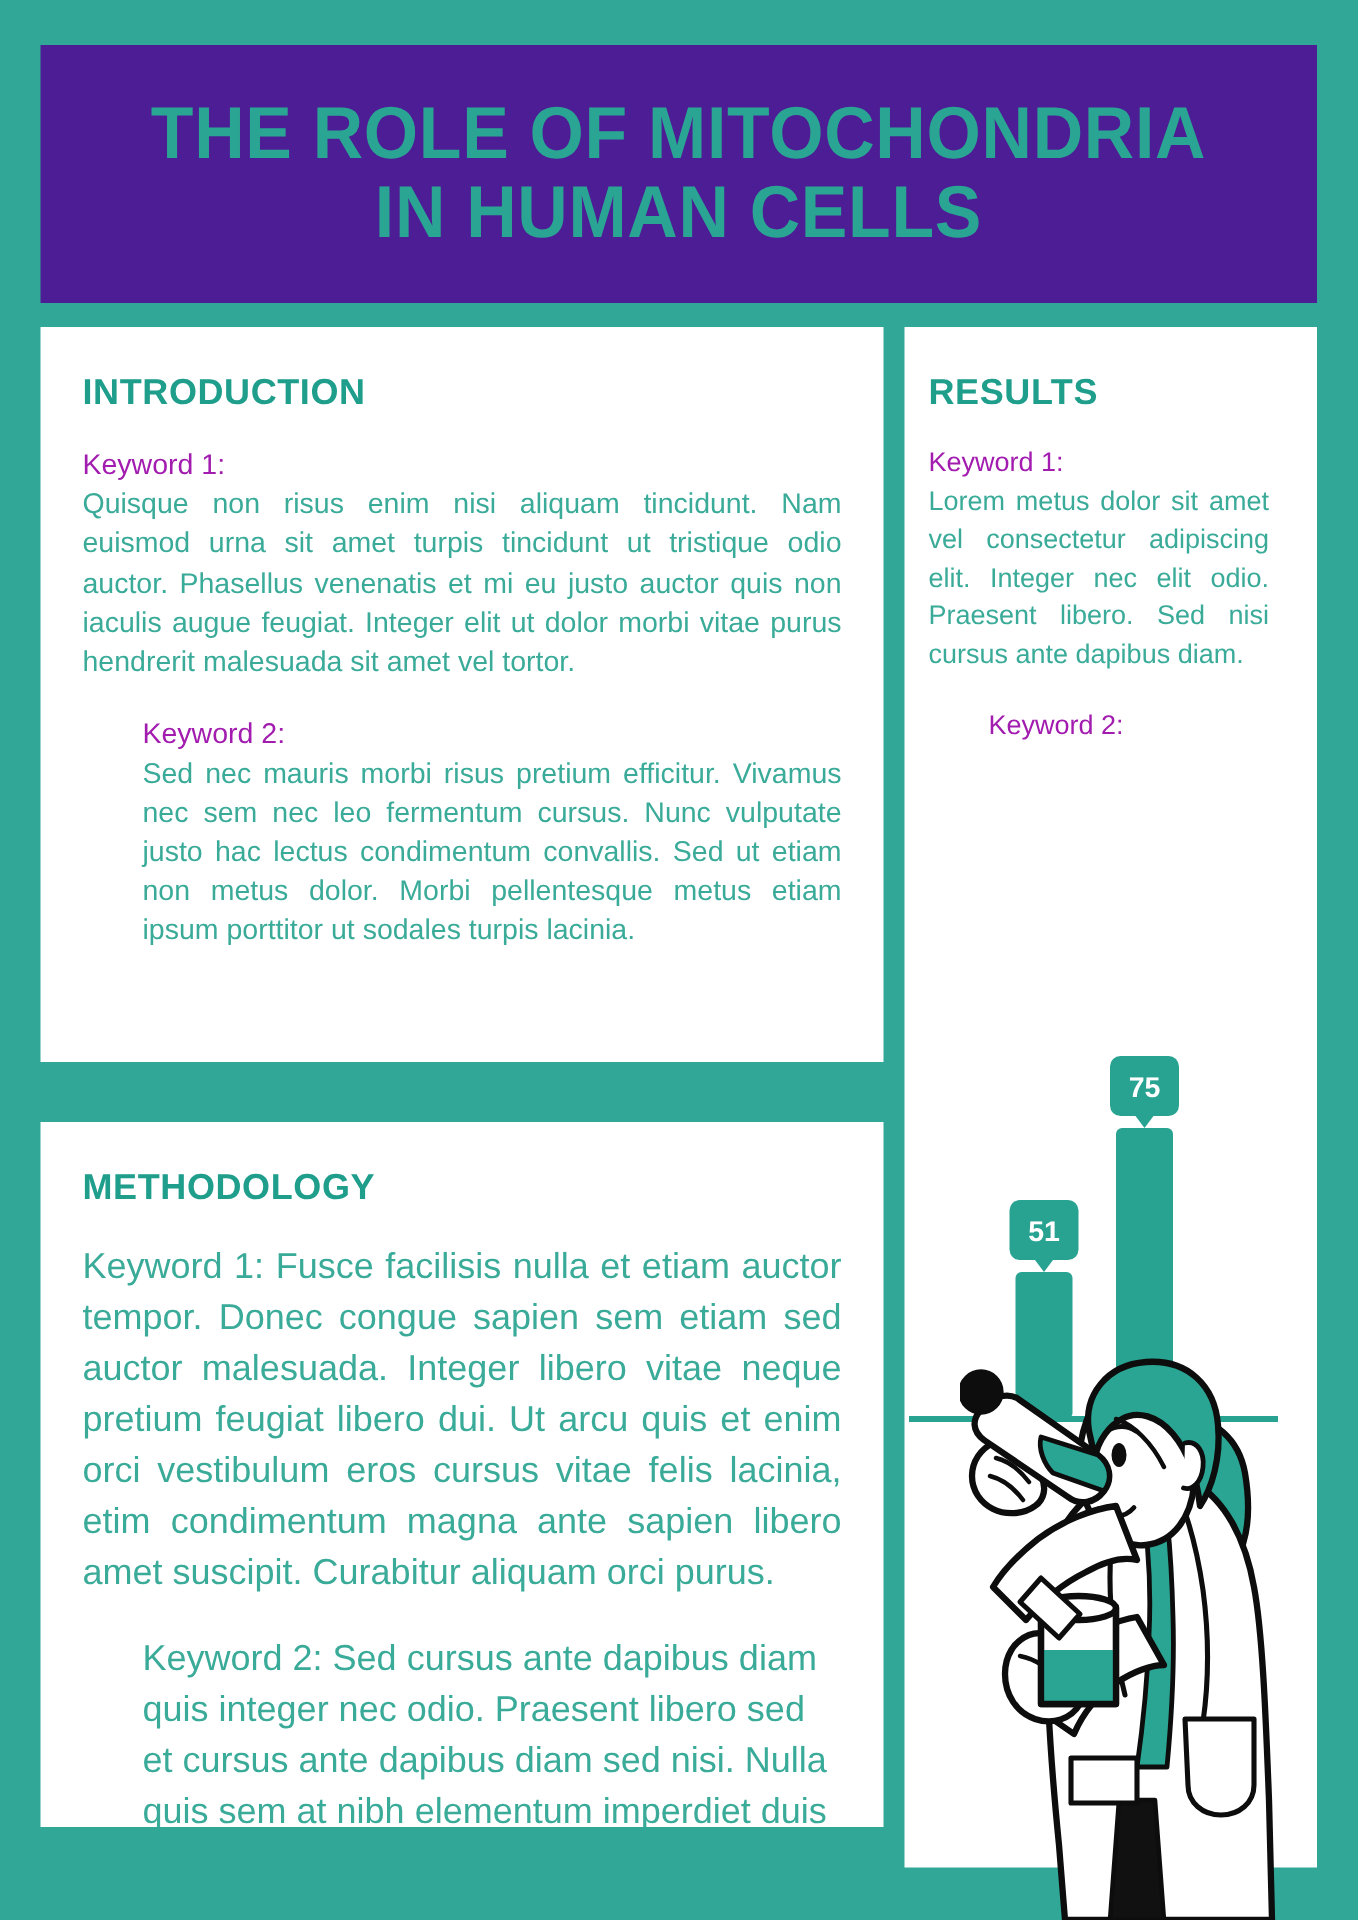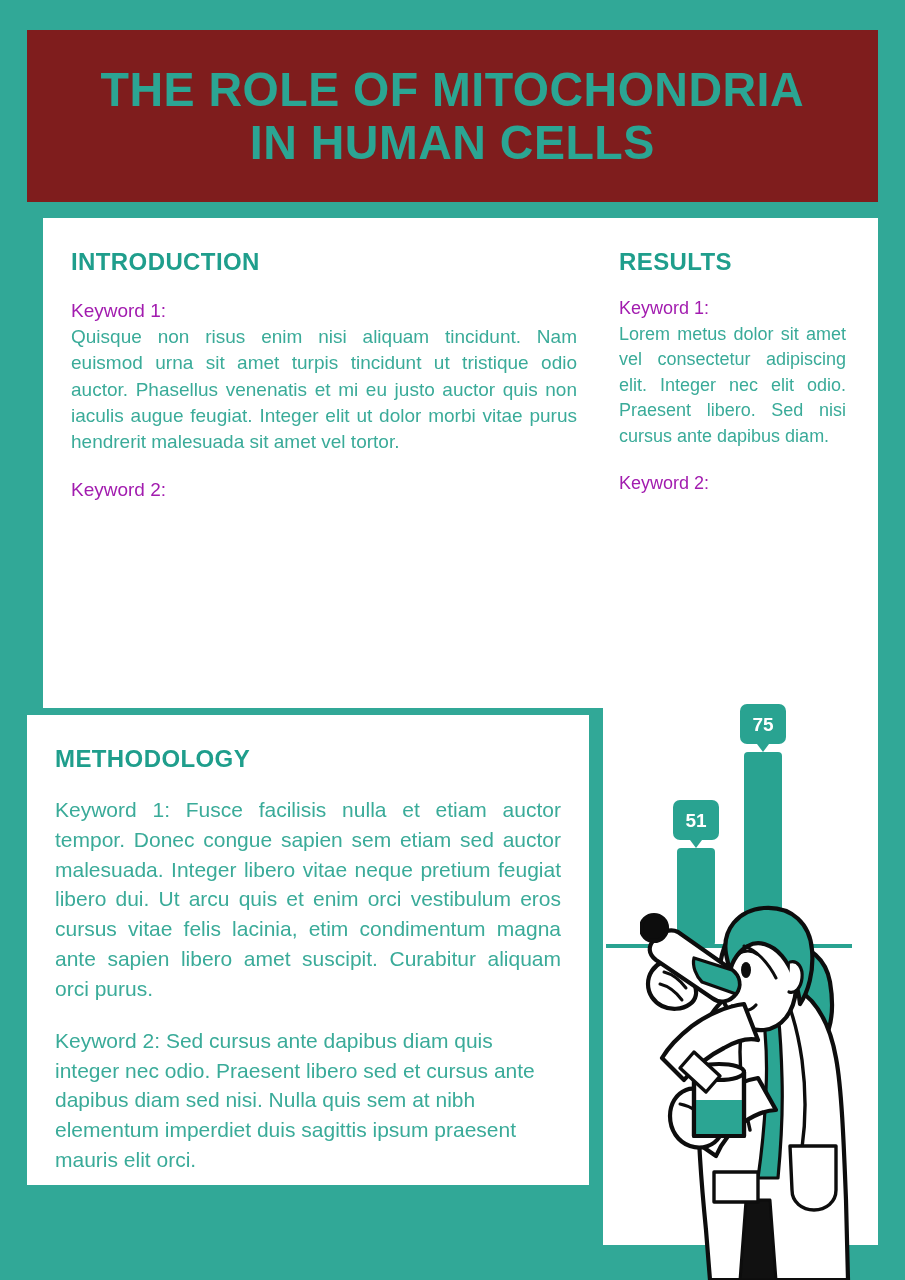--- a/index.html
+++ b/index.html
@@ -22,21 +22,21 @@
     box-sizing: border-box;
   }
 
   
   .title-card {
     position: absolute;
     left: 27px;
     top: 30px;
     width: 851px;
     height: 172px;
-    background: #7f1d1d;
+    background: #4c1d95;
     display: flex;
     align-items: center;
     justify-content: center;
     box-sizing: border-box;
   }
   .title-text {
     color: #2ba593;
     font-family: "Liberation Sans Narrow", "Liberation Sans", sans-serif;
     font-weight: bold;
     font-size: 49px;
@@ -49,29 +49,29 @@
   }
 
   
   .panel {
     position: absolute;
     background: #ffffff;
     box-sizing: border-box;
     overflow: hidden;
   }
   .panel-intro {
-    left: 43px;
+    left: 27px;
     top: 218px;
     width: 562px;
     height: 490px;
     padding: 30px 28px 10px 28px;
   }
   .panel-method {
     left: 27px;
-    top: 715px;
+    top: 748px;
     width: 562px;
     height: 470px;
     padding: 30px 28px 10px 28px;
   }
   .panel-results {
     left: 603px;
     top: 218px;
     width: 275px;
     height: 1027px;
     padding: 30px 32px 10px 16px;
@@ -88,20 +88,21 @@
   }
   .panel-results .section-title {
     margin-bottom: 20px;
   }
 
   .kw-block {
     margin-bottom: 22px;
   }
   .kw-block:last-of-type {
     margin-bottom: 0;
+    margin-left: 40px;
   }
   .kw-label {
     color: #a21caf;
     font-size: 19px;
     line-height: 1.38;
     margin: 0;
   }
   .kw-body {
     color: #3aab99;
     font-size: 19px;
@@ -113,21 +114,21 @@
   .kw-body.nojust {
     text-align: left;
   }
   .panel-results .kw-label,
   .panel-results .kw-body {
     font-size: 18px;
     line-height: 1.42;
   }
   .panel-method .kw-label,
   .panel-method .kw-body {
-    font-size: 21px;
+    font-size: 24px;
     line-height: 1.42;
   }
 
   
   .chart-area {
     position: absolute;
     left: 567px;
     top: 690px;
     width: 320px;
     height: 290px;
@@ -165,20 +166,21 @@
   </div>
 
   <section class="panel panel-intro">
     <h2 class="section-title">INTRODUCTION</h2>
     <div class="kw-block">
       <p class="kw-label">Keyword 1:</p>
       <p class="kw-body">Quisque non risus enim nisi aliquam tincidunt. Nam euismod urna sit amet turpis tincidunt ut tristique odio auctor. Phasellus venenatis et mi eu justo auctor quis non iaculis augue feugiat. Integer elit ut dolor morbi vitae purus hendrerit malesuada sit amet vel tortor.</p>
     </div>
     <div class="kw-block">
       <p class="kw-label">Keyword 2:</p>
+      <p class="kw-body">Sed nec mauris morbi risus pretium efficitur. Vivamus nec sem nec leo fermentum cursus. Nunc vulputate justo hac lectus condimentum convallis. Sed ut etiam non metus dolor. Morbi pellentesque metus etiam ipsum porttitor ut sodales turpis lacinia.</p>
     </div>
   </section>
 
   <section class="panel panel-method">
     <h2 class="section-title">METHODOLOGY</h2>
     <div class="kw-block">
       <p class="kw-body">Keyword 1: Fusce facilisis nulla et etiam auctor tempor. Donec congue sapien sem etiam sed auctor malesuada. Integer libero vitae neque pretium feugiat libero dui. Ut arcu quis et enim orci vestibulum eros cursus vitae felis lacinia, etim condimentum magna ante sapien libero amet suscipit. Curabitur aliquam orci purus.</p>
     </div>
     <div class="kw-block">
       <p class="kw-body nojust">Keyword 2: Sed cursus ante dapibus diam quis integer nec odio. Praesent libero sed et cursus ante dapibus diam sed nisi. Nulla quis sem at nibh elementum imperdiet duis sagittis ipsum praesent mauris elit orci.</p>

